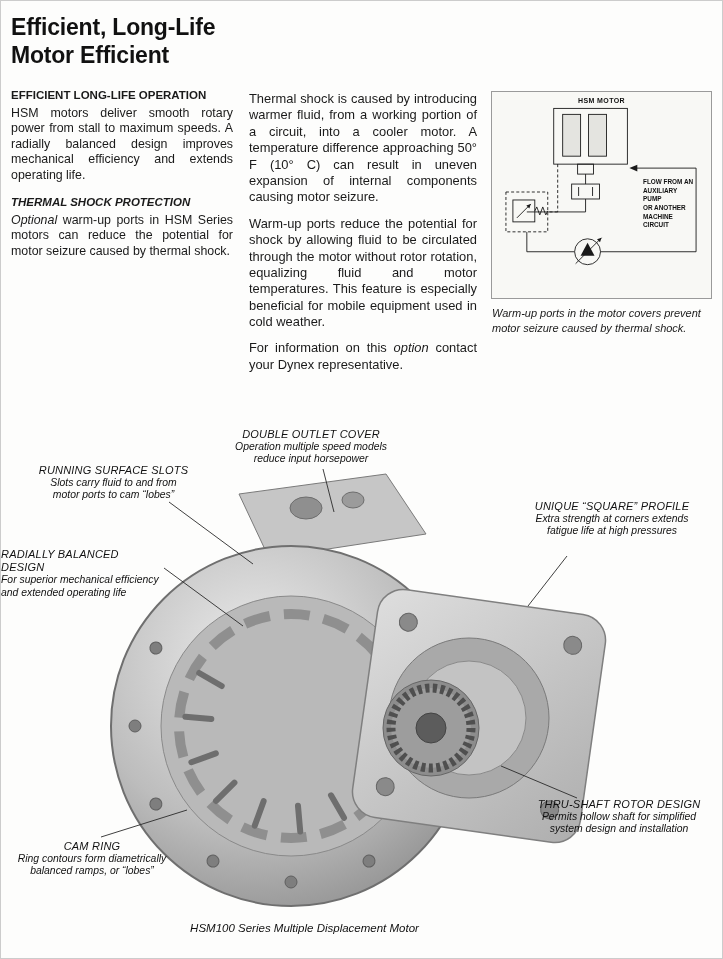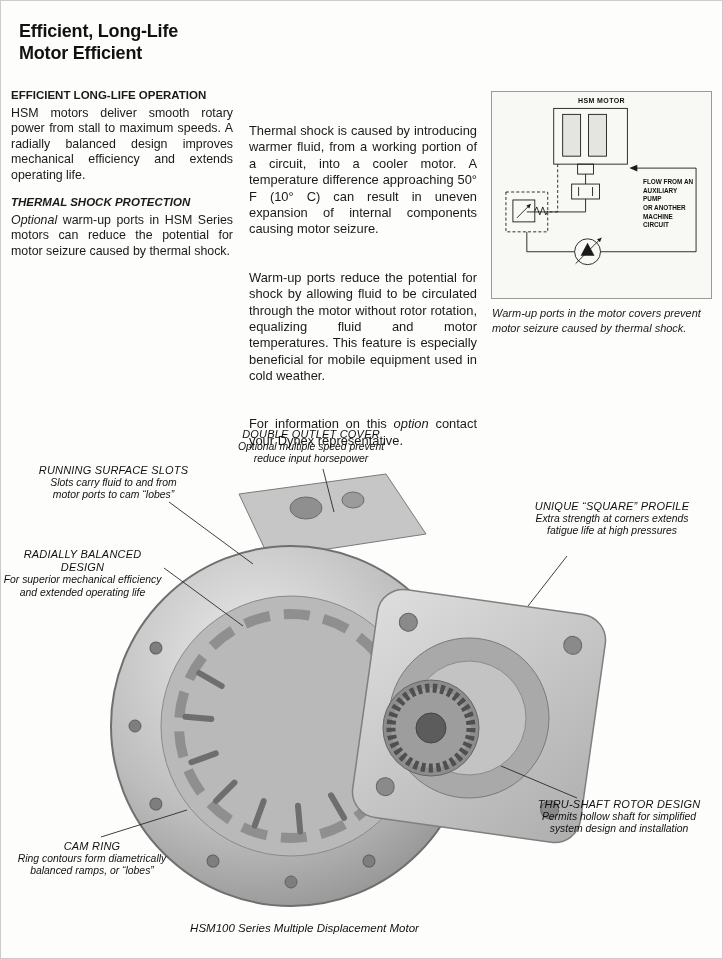--- a/index.html
+++ b/index.html
@@ -2,32 +2,32 @@
 <html><head>
 <meta charset="utf-8">
 <style>
   html,body{margin:0;padding:0;background:#ffffff;}
   .page{
     position:relative;width:723px;height:959px;box-sizing:border-box;
     background:#fdfdfc;border:1px solid #cccccc;overflow:hidden;
     font-family:"Liberation Sans",sans-serif;color:#1a1a1a;
   }
   .title{
-    position:absolute;left:10px;top:12px;margin:8px;
-    font-size:18px;font-weight:bold;line-height:1.22;letter-spacing:-0.2px;color:#111;
+    position:absolute;left:10px;top:12px;margin:0;
+    font-size:23px;font-weight:bold;line-height:1.22;letter-spacing:-0.2px;color:#111;
   }
   .cols{position:absolute;left:10px;top:88px;width:703px;height:310px;}
   .col{position:absolute;top:0;}
   .col-left{left:0;width:222px;}
   .col-mid{left:238px;top:2px;width:228px;}
   .col-right{left:480px;top:2px;width:223px;}
   .section-heading{font-size:11.5px;font-weight:bold;margin:0 0 5px 0;}
   .section-heading.second{margin-top:13px;font-style:italic;}
   .body-p{font-size:12.4px;line-height:1.24;text-align:justify;margin:0 0 9px 0;}
-  .col-mid .body-p{font-size:12.9px;line-height:1.27;margin-bottom:10px;margin-top:32px;}
+  .col-mid .body-p{font-size:12.9px;line-height:1.27;margin-bottom:10px;}
   em{}
 
   .schematic-box{
     position:relative;width:221px;height:208px;box-sizing:border-box;
     border:1px solid #9a9a9a;background:#f8f8f5;
   }
   .hsm-label{
     position:absolute;top:5px;left:0;right:0;text-align:center;
     font-size:7px;font-weight:bold;letter-spacing:.4px;color:#111;
   }
@@ -40,21 +40,21 @@
     font-style:italic;font-size:11px;line-height:1.32;margin:7px 0 0 1px;text-align:left;
   }
 
   .diagram{position:absolute;left:0;top:415px;width:607px;height:544px;}
   .scene{position:absolute;left:0;top:0;width:723px;height:544px;}
   .callout{position:absolute;font-style:italic;text-align:center;color:#111;}
   .callout .c-title{display:block;font-size:11px;line-height:1.2;letter-spacing:.2px;}
   .callout .c-desc{display:block;font-size:10.4px;line-height:1.18;}
   .co-double{left:190px;top:12px;width:240px;}
   .co-running{left:5px;top:48px;width:215px;}
-  .co-radial{left:0px;top:132px;width:163px;text-align:center;}
+  .co-radial{left:0px;top:132px;width:163px;text-align:left;}
   .co-square{left:505px;top:84px;width:212px;}
   .co-thru{left:516px;top:382px;width:204px;}
   .co-cam{left:0px;top:424px;width:182px;}
   .diagram-caption{
     position:absolute;left:0;top:506px;width:100%;text-align:center;
     font-style:italic;font-size:11.5px;color:#111;
   }
 </style>
 </head>
 <body>
@@ -191,21 +191,21 @@
         <line x1="168" y1="86" x2="252" y2="148"></line>
         <line x1="163" y1="152" x2="242" y2="210"></line>
         <line x1="566" y1="140" x2="527" y2="190"></line>
         <line x1="576" y1="382" x2="500" y2="350"></line>
         <line x1="100" y1="421" x2="186" y2="394"></line>
       </g>
     </svg>
 
     <div class="callout co-double">
       <span class="c-title">DOUBLE OUTLET COVER</span>
-      <span class="c-desc">Optional multiple speed prevent</span>
+      <span class="c-desc">Operation multiple speed models</span>
       <span class="c-desc">reduce input horsepower</span>
     </div>
 
     <div class="callout co-running">
       <span class="c-title">RUNNING SURFACE SLOTS</span>
       <span class="c-desc">Slots carry fluid to and from</span>
       <span class="c-desc">motor ports to cam “lobes”</span>
     </div>
 
     <div class="callout co-radial">

